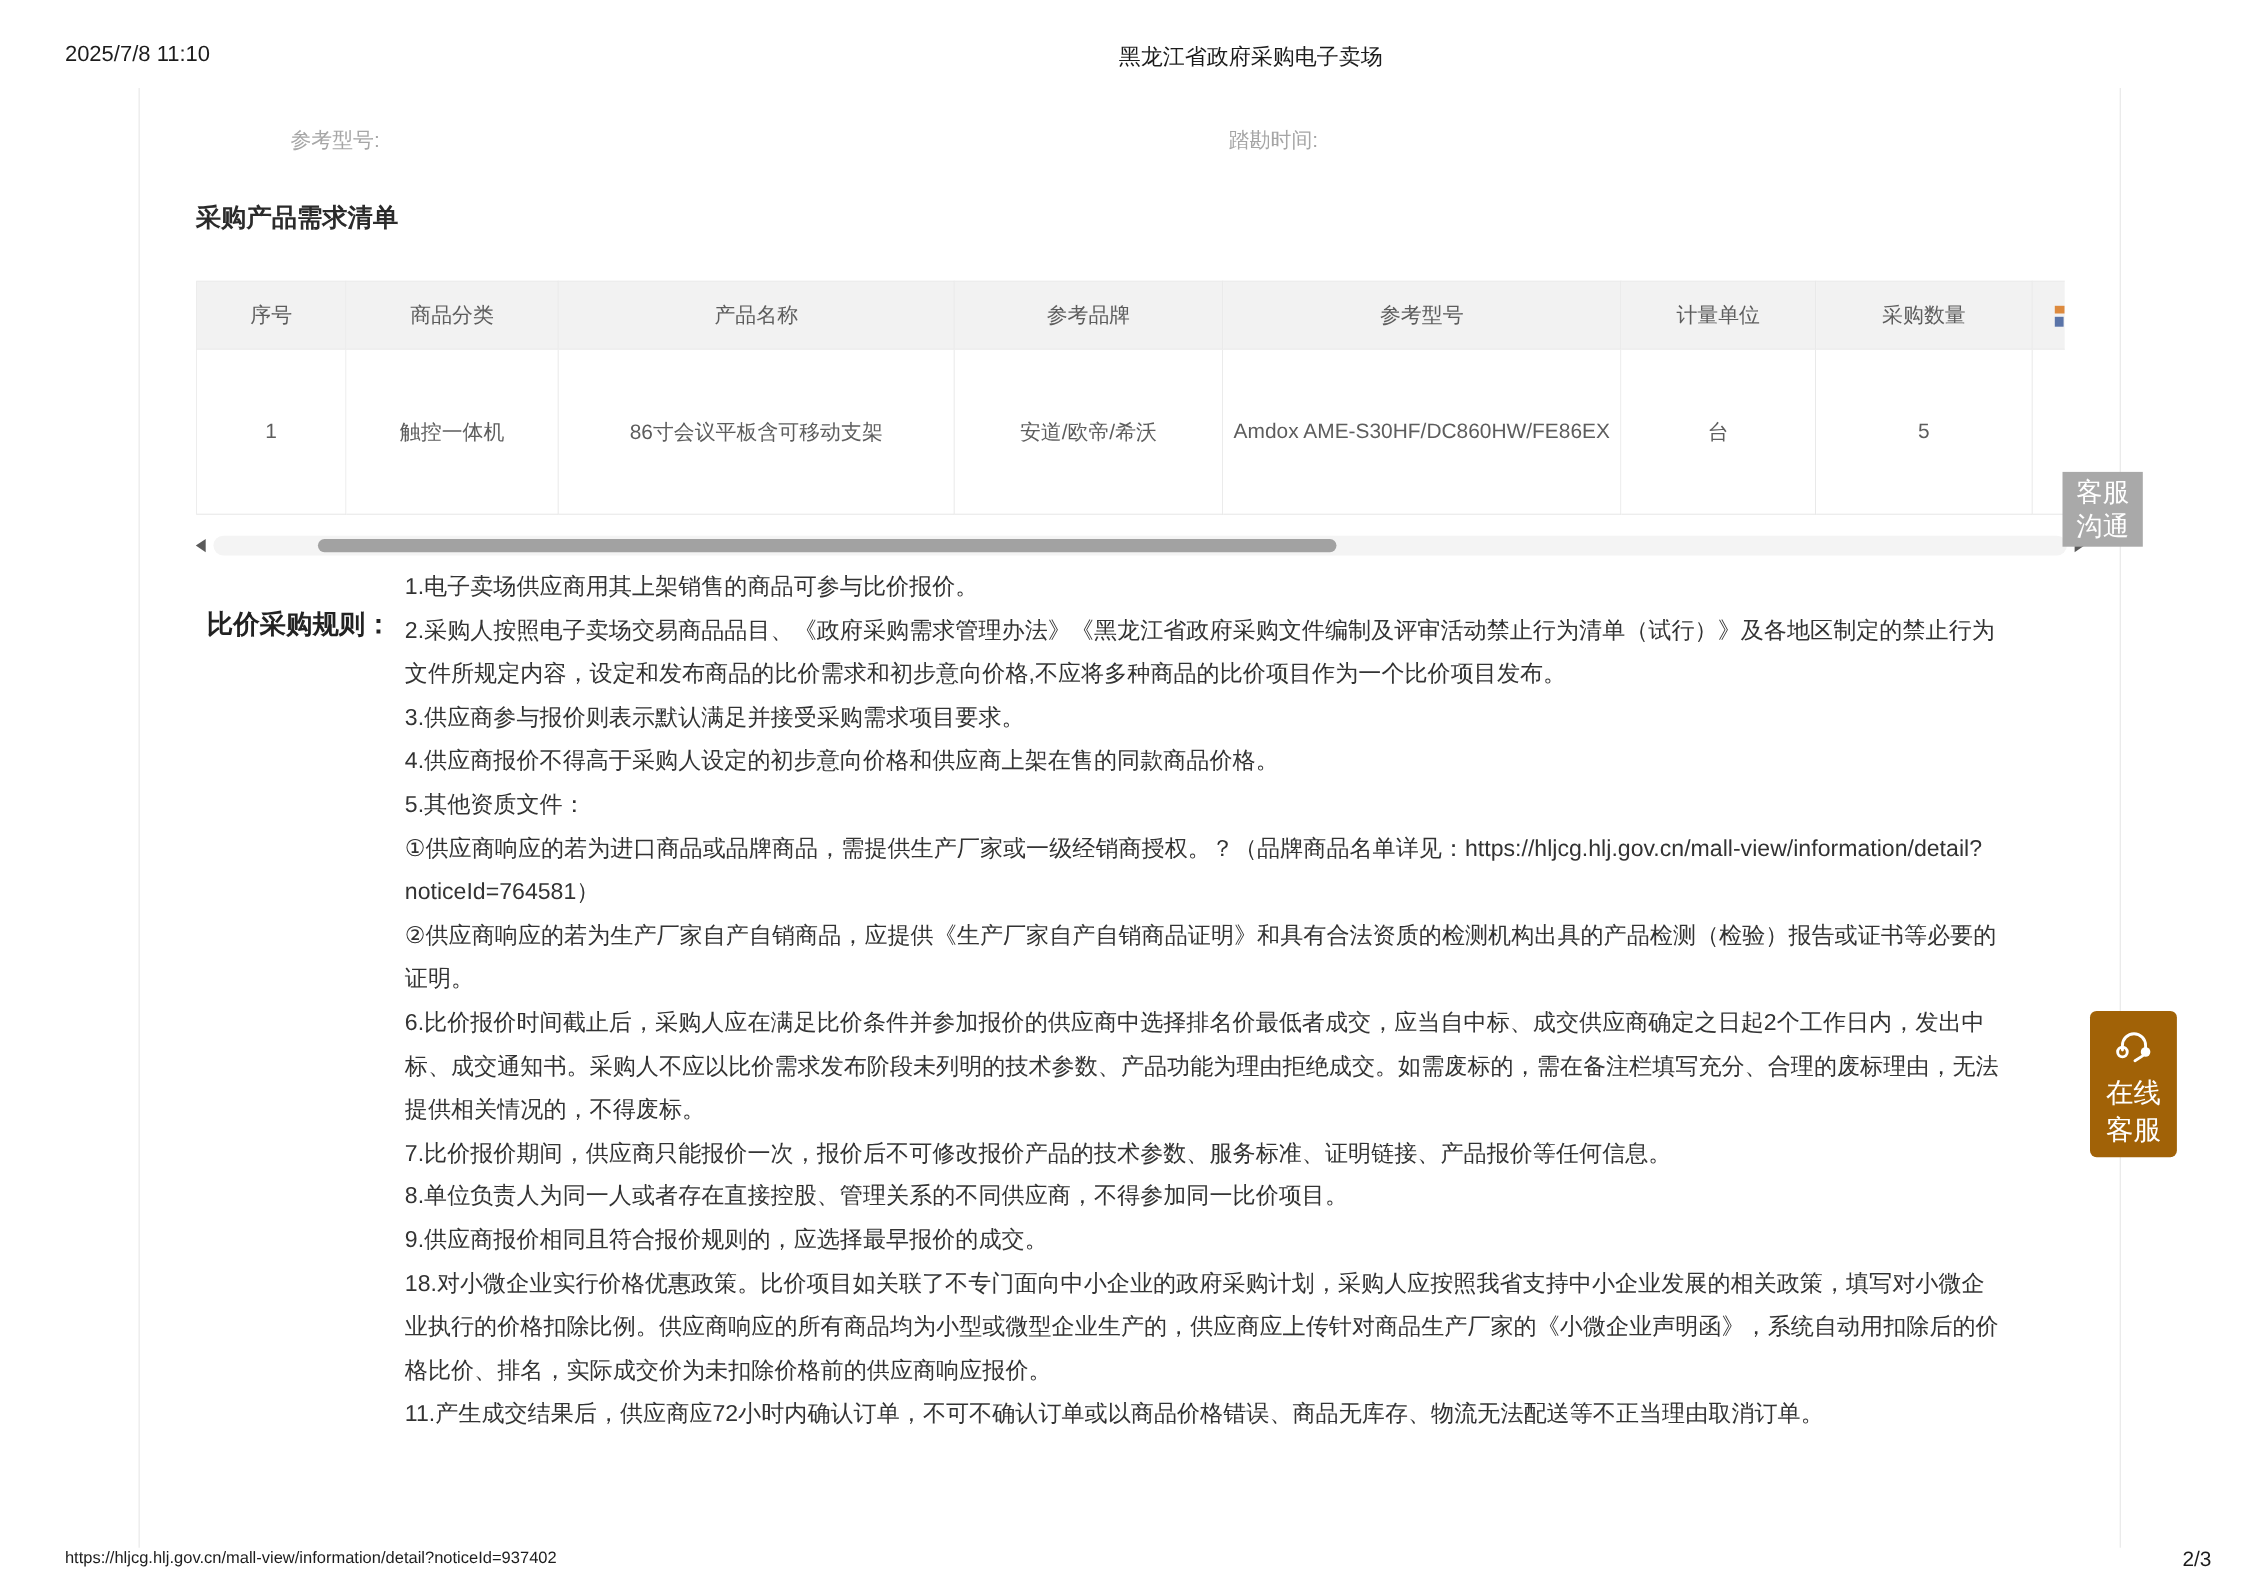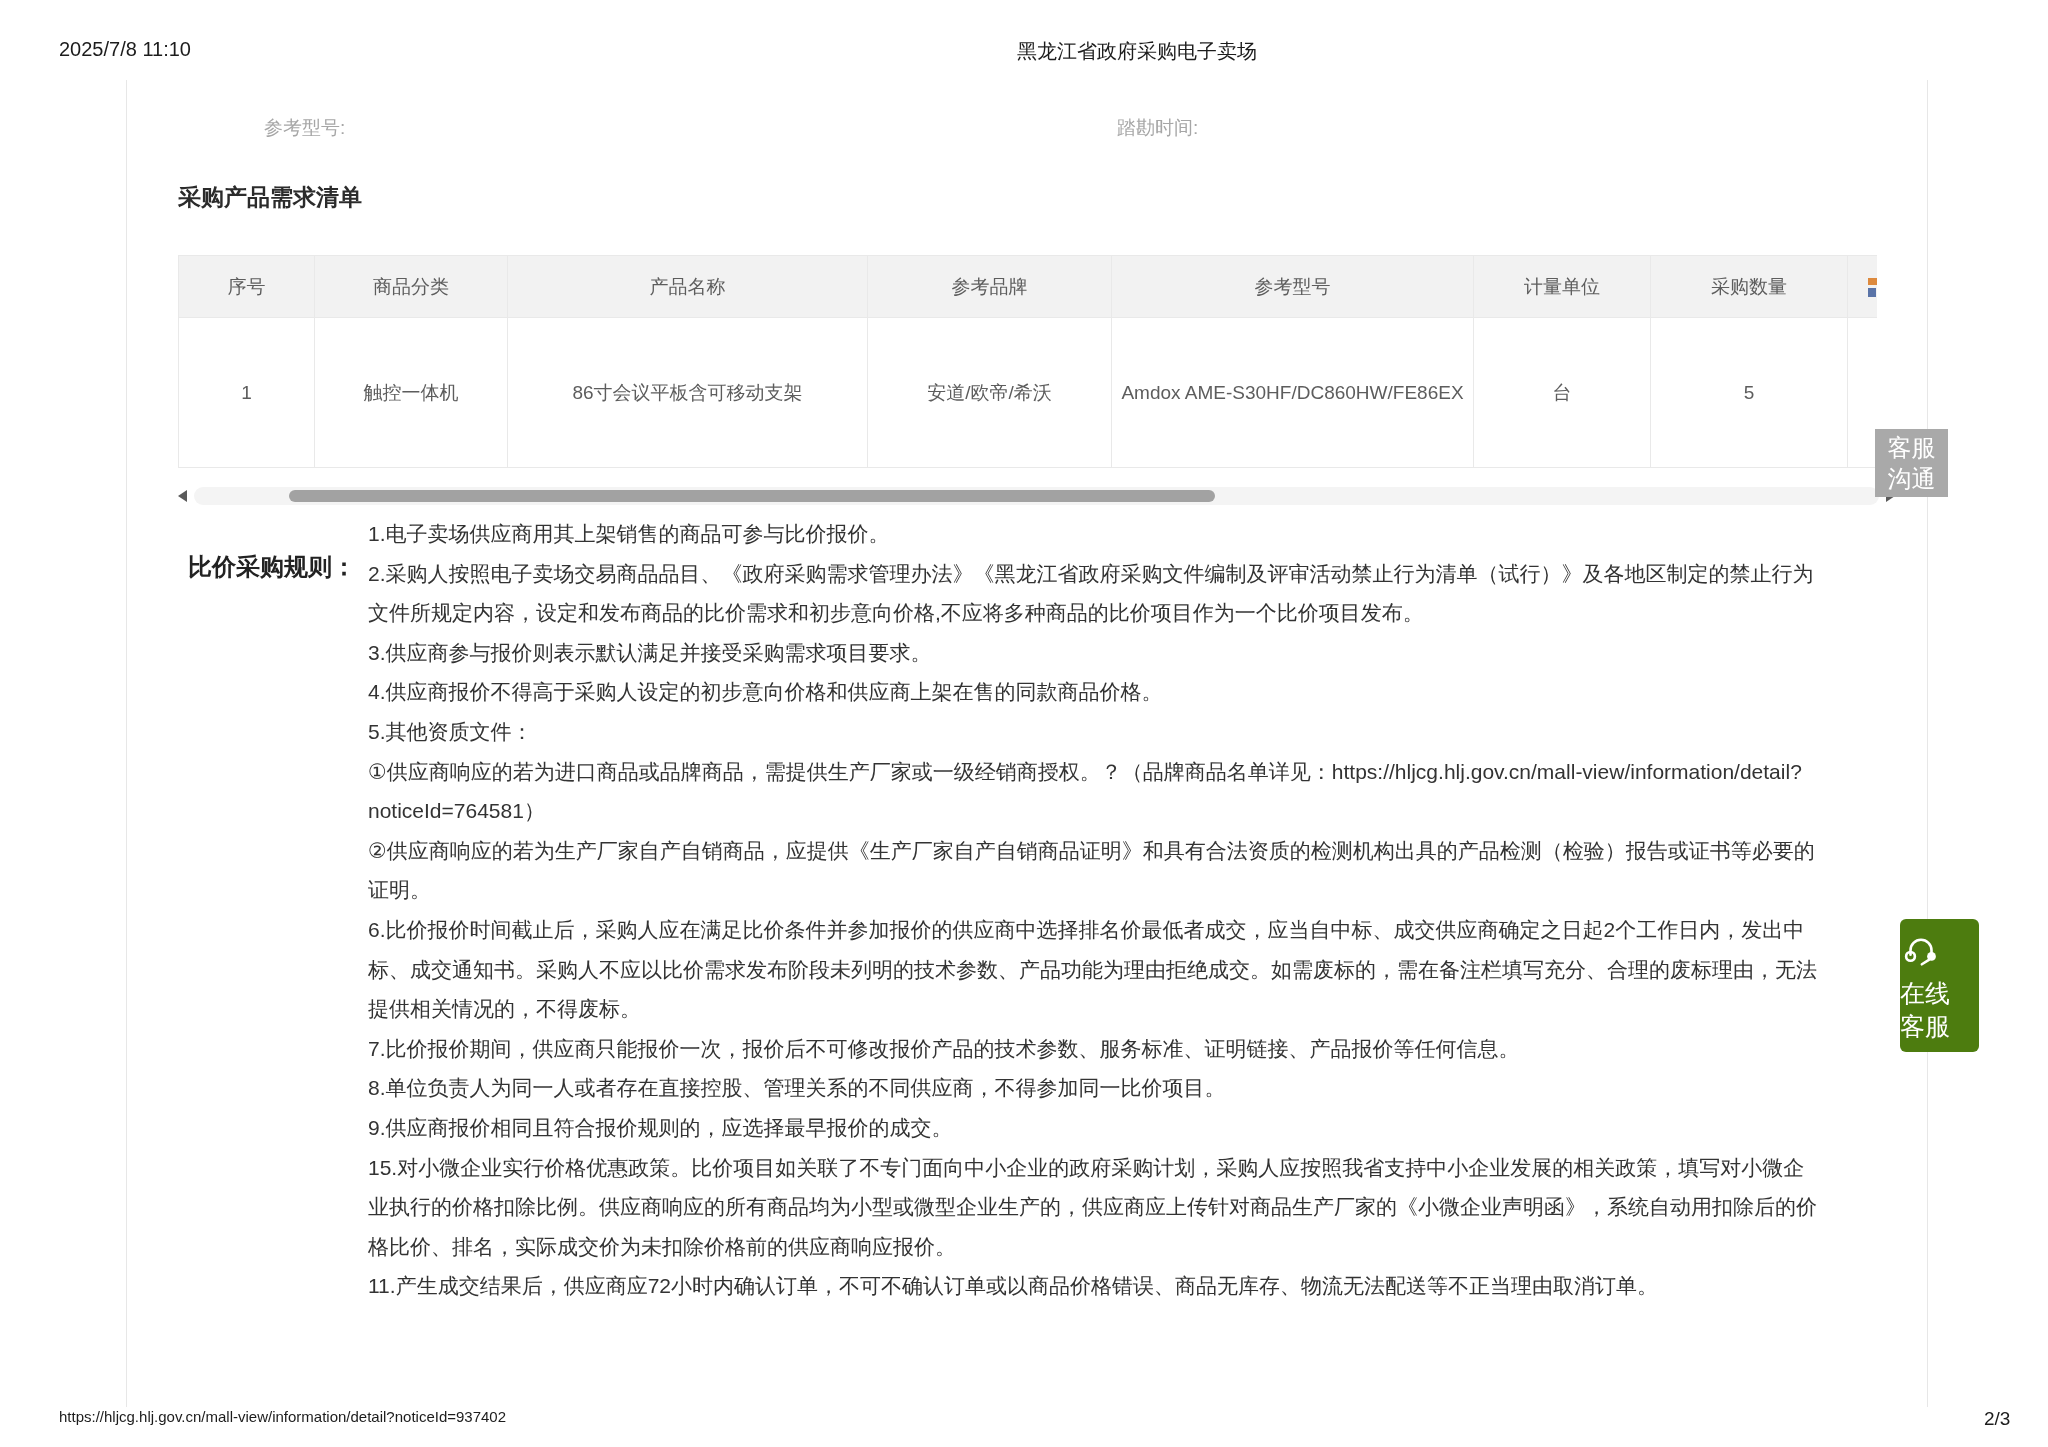--- a/index.html
+++ b/index.html
@@ -48,22 +48,22 @@
   .arrow.l { left:0; border-right:9px solid #5a5a5a; }
   .arrow.r { right:0; border-left:9px solid #5a5a5a; }
 
   
   .rules-label { left:188px; top:551px; font-size:24px; font-weight:bold; color:#222; }
   .rules-text { left:368px; top:514px; font-size:21px; color:#333; line-height:39.6px; white-space:nowrap; }
 
   
   .chat-badge { left:1875px; top:429px; width:73px; height:68px; background:#a9a9a9; color:#fff;
                 font-size:24px; line-height:31px; text-align:center; padding-top:3px; cursor:pointer; }
-  .online-badge { left:1900px; top:919px; width:79px; height:133px; background:#4d7c0f; border-radius:6px;
-                  color:#fff; text-align:left; cursor:pointer; }
+  .online-badge { left:1900px; top:919px; width:79px; height:133px; background:#a16207; border-radius:6px;
+                  color:#fff; text-align:center; cursor:pointer; }
   .online-badge svg { margin-top:12px; }
   .online-badge .bl { font-size:25px; line-height:33px; }
 </style>
 </head>
 <body>
 
 <div class="abs page-date">2025/7/8 11:10</div>
 <div class="abs site-title">黑龙江省政府采购电子卖场</div>
 
 <div class="abs page-border left"></div>
@@ -124,21 +124,21 @@
   <div>①供应商响应的若为进口商品或品牌商品，需提供生产厂家或一级经销商授权。？（品牌商品名单详见：https://hljcg.hlj.gov.cn/mall-view/information/detail?</div>
   <div>noticeId=764581）</div>
   <div>②供应商响应的若为生产厂家自产自销商品，应提供《生产厂家自产自销商品证明》和具有合法资质的检测机构出具的产品检测（检验）报告或证书等必要的</div>
   <div>证明。</div>
   <div>6.比价报价时间截止后，采购人应在满足比价条件并参加报价的供应商中选择排名价最低者成交，应当自中标、成交供应商确定之日起2个工作日内，发出中</div>
   <div>标、成交通知书。采购人不应以比价需求发布阶段未列明的技术参数、产品功能为理由拒绝成交。如需废标的，需在备注栏填写充分、合理的废标理由，无法</div>
   <div>提供相关情况的，不得废标。</div>
   <div>7.比价报价期间，供应商只能报价一次，报价后不可修改报价产品的技术参数、服务标准、证明链接、产品报价等任何信息。</div>
   <div>8.单位负责人为同一人或者存在直接控股、管理关系的不同供应商，不得参加同一比价项目。</div>
   <div>9.供应商报价相同且符合报价规则的，应选择最早报价的成交。</div>
-  <div>15.对小微企业实行价格优惠政策。比价项目如关联了不专门面向中小企业的政府采购计划，采购人应按照我省支持中小企业发展的相关政策，填写对小微企</div>
+  <div>18.对小微企业实行价格优惠政策。比价项目如关联了不专门面向中小企业的政府采购计划，采购人应按照我省支持中小企业发展的相关政策，填写对小微企</div>
   <div>业执行的价格扣除比例。供应商响应的所有商品均为小型或微型企业生产的，供应商应上传针对商品生产厂家的《小微企业声明函》，系统自动用扣除后的价</div>
   <div>格比价、排名，实际成交价为未扣除价格前的供应商响应报价。</div>
   <div>11.产生成交结果后，供应商应72小时内确认订单，不可不确认订单或以商品价格错误、商品无库存、物流无法配送等不正当理由取消订单。</div>
 </div>
 
 <div class="abs online-badge">
   <svg width="42" height="42" viewBox="0 0 48 48" fill="none">
     <path d="M12 27 v-5 a12 12 0 0 1 24 0 v5" stroke="#fff" stroke-width="3" stroke-linecap="round" fill="none"></path>
     <circle cx="12" cy="29" r="5" stroke="#fff" stroke-width="3" fill="none"></circle>
     <circle cx="36" cy="29" r="5" fill="#fff"></circle>

